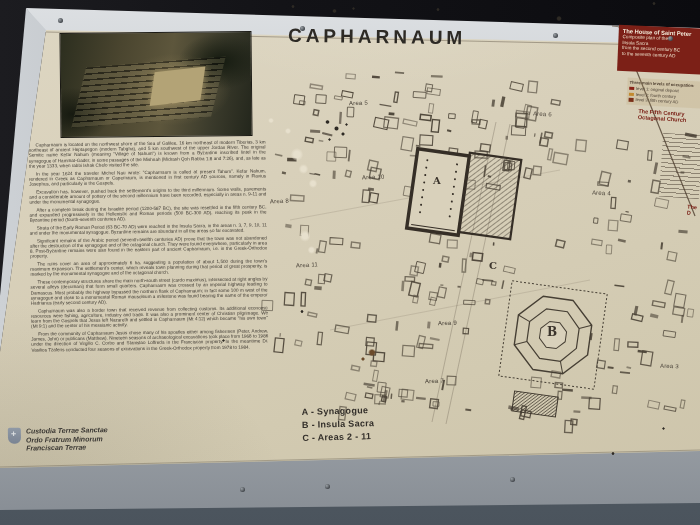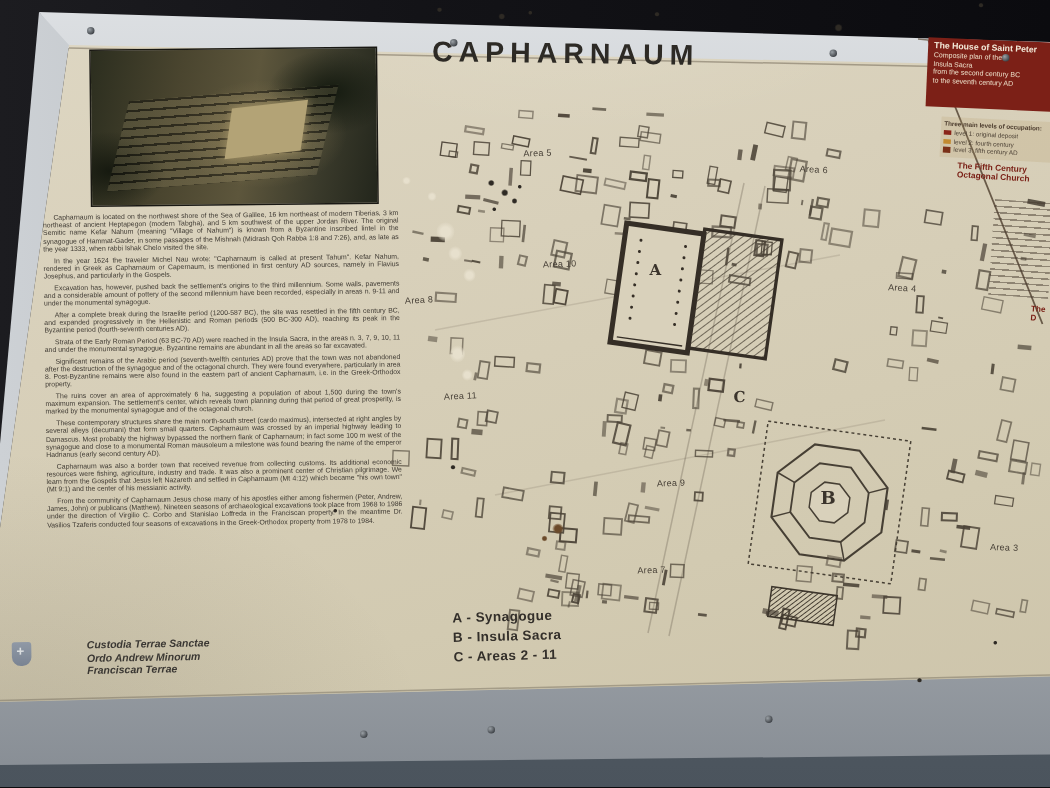--- a/index.html
+++ b/index.html
@@ -64,21 +64,21 @@
   .area-label{position:absolute;font-size:6px;color:#453e35;letter-spacing:.2px;white-space:nowrap;}
   .bldg-label{position:absolute;font-family:"DejaVu Serif",serif;font-weight:600;color:#3b342c;}
   
   .map-legend{position:absolute;left:302px;top:405px;transform:rotate(-1.5deg);
     font-size:9px;font-weight:bold;color:#332f2a;line-height:13px;letter-spacing:.3px;}
   
   .credits{position:absolute;left:8px;top:427px;transform:rotate(-1deg);display:flex;gap:5px;}
   .crest{width:13px;height:16px;background:linear-gradient(#8793a6,#6d7a90);
     border-radius:2px 2px 6px 6px;position:relative;flex:0 0 auto;opacity:.85;}
   .crest::after{content:"+";position:absolute;left:3px;top:1px;color:#dfe4ea;font-size:9px;font-weight:bold;}
-  .credits-lines{font-size:7px;line-height:8.5px;font-style:italic;font-weight:bold;color:#3a3733;margin-left:32px;}
+  .credits-lines{font-size:7px;line-height:8.5px;font-style:italic;font-weight:bold;color:#3a3733;}
   
   .sb-red{position:absolute;left:618px;top:27px;width:100px;min-height:46px;
     background:#7c2017;transform:rotate(2.5deg);padding:3px 4px;color:#f3ead9;}
   .sb-red .t{font-size:5.8px;font-weight:bold;line-height:6.4px;margin:0;}
   .sb-red .l{font-size:4.7px;line-height:5.5px;color:#ecdfc9;}
   .sb-levels{position:absolute;left:627px;top:80px;width:92px;transform:rotate(3deg);
     background:rgba(180,150,95,.18);padding:2px;}
   .sb-levels .lt{font-size:4.2px;font-weight:bold;color:#4a3a2c;margin-bottom:1px;}
   .sb-level{display:flex;align-items:center;gap:2px;font-size:4.2px;color:#4a3f33;line-height:5.6px;}
   .chip{display:inline-block;width:5px;height:3.2px;flex:0 0 auto;}
@@ -436,21 +436,21 @@
     <div class="map-legend" id="map-legend">
         <div>A - Synagogue</div>
         <div>B - Insula Sacra</div>
         <div>C - Areas 2 - 11</div>
       </div>
 
     <div class="credits">
       <div class="crest"></div>
       <div class="credits-lines" id="credits-lines">
           <div>Custodia Terrae Sanctae</div>
-          <div>Ordo Andrew Minorum</div>
+          <div>Ordo Fratrum Minorum</div>
           <div>Franciscan Terrae</div>
         </div>
     </div>
 
     <div class="sb-red">
       <p class="t">The House of Saint Peter</p>
       <div class="l" id="sb-header-lines">
           <div>Composite plan of the</div>
           <div>Insula Sacra</div>
           <div>from the second century BC</div>

